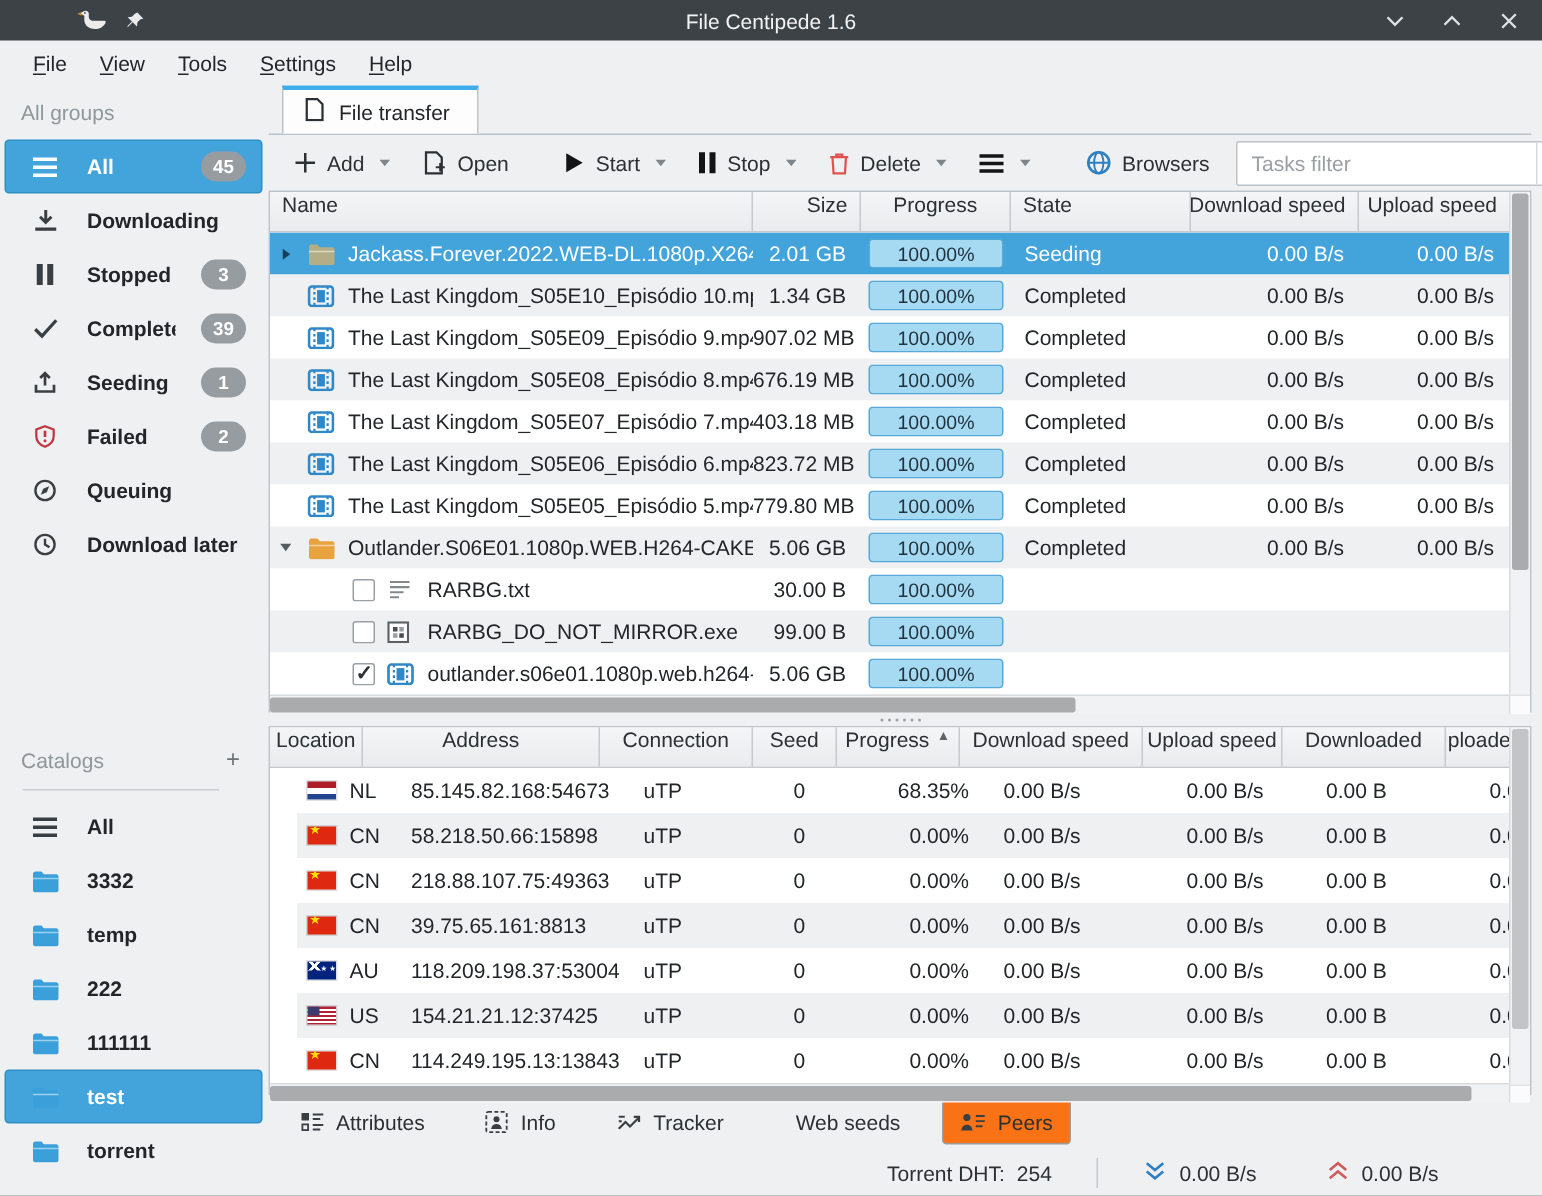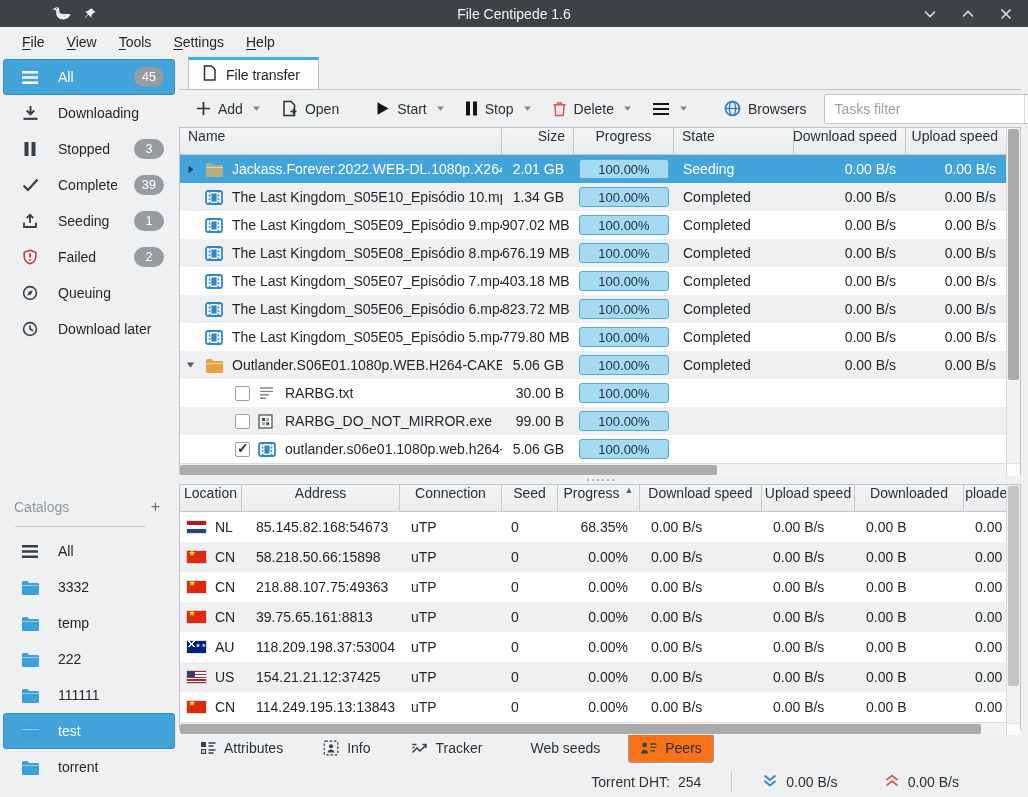--- a/index.html
+++ b/index.html
@@ -19,21 +19,21 @@
   .win-btn { width:16px; height:16px; display:flex; align-items:center; justify-content:center; cursor:pointer; }
   
   .menubar { height:30px; display:flex; align-items:center; padding-left:12px; gap:2px; background:#eff0f1; }
   .menu-item { padding:3px 10px; border-radius:2px; cursor:pointer; }
   .menu-item u { text-decoration:underline; text-underline-offset:2px; }
   
   .app { display:flex; height:740px; }
   .sidebar { width:178px; flex:none; display:flex; flex-direction:column; padding-top:2px; }
   .side-header { color:#90979b; padding:8px 0 10px 14px; font-size:14px; display:flex; align-items:center; }
   .side-header .plus { margin-left:auto; margin-right:18px; color:#6c7377; font-size:16px; cursor:pointer; }
-  .side-item { height:36px; display:flex; align-items:center; gap:17px; padding:0 10px 0 15px; margin:0 3px; border-radius:3px; border:1px solid transparent; cursor:pointer; }
+  .side-item { height:36px; display:flex; align-items:center; gap:17px; padding:0 10px 0 15px; margin:0 3px; border-radius:3px; border:1px solid transparent; cursor:pointer;font-weight:bold; }
   .side-item .ic { width:22px; height:18px; display:flex; align-items:center; justify-content:center; color:#3a3f44; flex:none; }
   .side-item .lbl { flex:1; white-space:nowrap; overflow:hidden; }
   .side-item.selected { background:#43a4dc; border-color:#2d8fc6; color:#fff; }
   .side-item.selected .ic { color:#fff; }
   .badge { background:#979ca1; color:#fff; border-radius:10px; min-width:30px; height:20px; display:flex; align-items:center; justify-content:center; font-size:12.5px; padding:0 7px; }
   .cat-rule { border-top:1px solid #c9cdd0; margin:0 32px 6px 15px; }
   .spacer { flex:1; }
   
   .main { flex:1; display:flex; flex-direction:column; min-width:0; padding:0 7px 0 1px; }
   
@@ -83,21 +83,21 @@
   .hscroll { height:13px; background:#f1f2f3; border-top:1px solid #d9dcde; position:relative; flex:none; }
   .hscroll .thumb { position:absolute; top:1px; bottom:1px; background:#a9abad; border-radius:2px; }
   .vscroll { background:#f1f2f3; border-left:1px solid #d9dcde; position:relative; }
   .vscroll .thumb { position:absolute; left:1px; right:1px; background:#a9abad; border-radius:2px; }
   .vscroll .corner { position:absolute; left:0; right:0; bottom:0; height:13px; background:#fbfbfb; border-top:1px solid #e0e2e4; }
   
   .splitter { height:9px; flex:none; display:flex; align-items:center; justify-content:center; gap:3px; }
   .splitter i { width:2px; height:2px; background:#9aa0a4; border-radius:50%; }
   
   .peers-wrap { flex:1; min-height:0; }
-  .peers-wrap .trow { height:30px; }
+  .peers-wrap .trow { height:30px;margin-left:18px; }
   .p-loc { display:flex; align-items:center; gap:9px; padding-left:7px; }
   .p-addr { padding-left:14px; }
   .p-conn { padding-left:11px; }
   .p-seed { padding-left:9px; }
   .p-prog { text-align:right; padding-right:12px; }
   .p-l { padding-left:11px; }
   .flag { width:19px; height:12px; flex:none; position:relative; overflow:hidden; box-shadow:0 0 0 1px rgba(0,0,0,.12); }
   .flag-nl { background:linear-gradient(#AE1C28 33.4%, #fff 33.4% 66.7%, #21468B 66.7%); }
   .flag-cn { background:#DE2910; }
   .flag-cn::after { content:"★"; position:absolute; left:1px; top:-3px; color:#FFDE00; font-size:9px; }
@@ -162,20 +162,23 @@
     <div class="menu-item"><u>F</u>ile</div>
     <div class="menu-item"><u>V</u>iew</div>
     <div class="menu-item"><u>T</u>ools</div>
     <div class="menu-item"><u>S</u>ettings</div>
     <div class="menu-item"><u>H</u>elp</div>
   </div>
 
 <div class="app">
 
   <div class="sidebar">
+    <div class="side-header">
+      <span>All groups</span>
+    </div>
     <div id="groups-list">
         <div class="side-item selected">
           <span class="ic">
             <svg width="18" height="15" viewBox="0 0 18 15">
               <path d="M1 2.2h16M1 7.5h16M1 12.8h16" stroke="currentColor" stroke-width="2.4"></path>
             </svg>
           </span>
           <span class="lbl">All</span>
           <span class="badge">45</span>
         </div>

